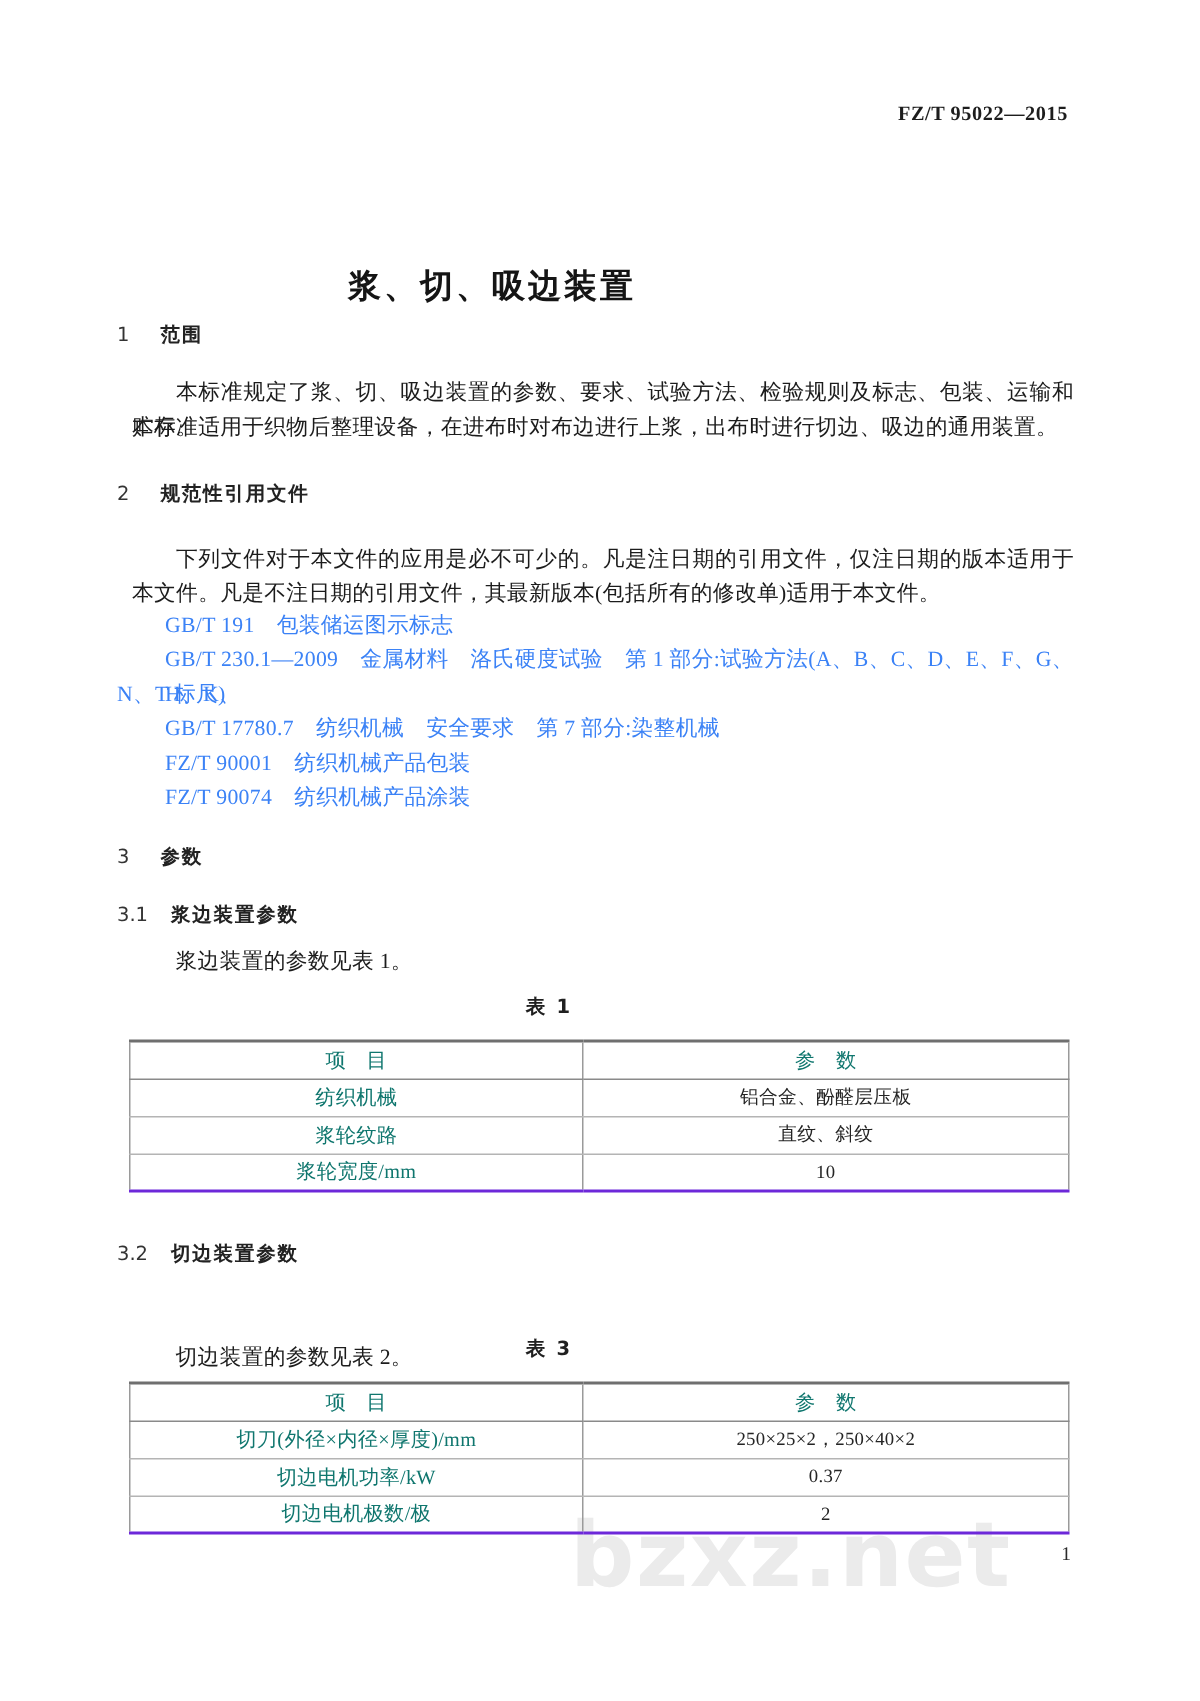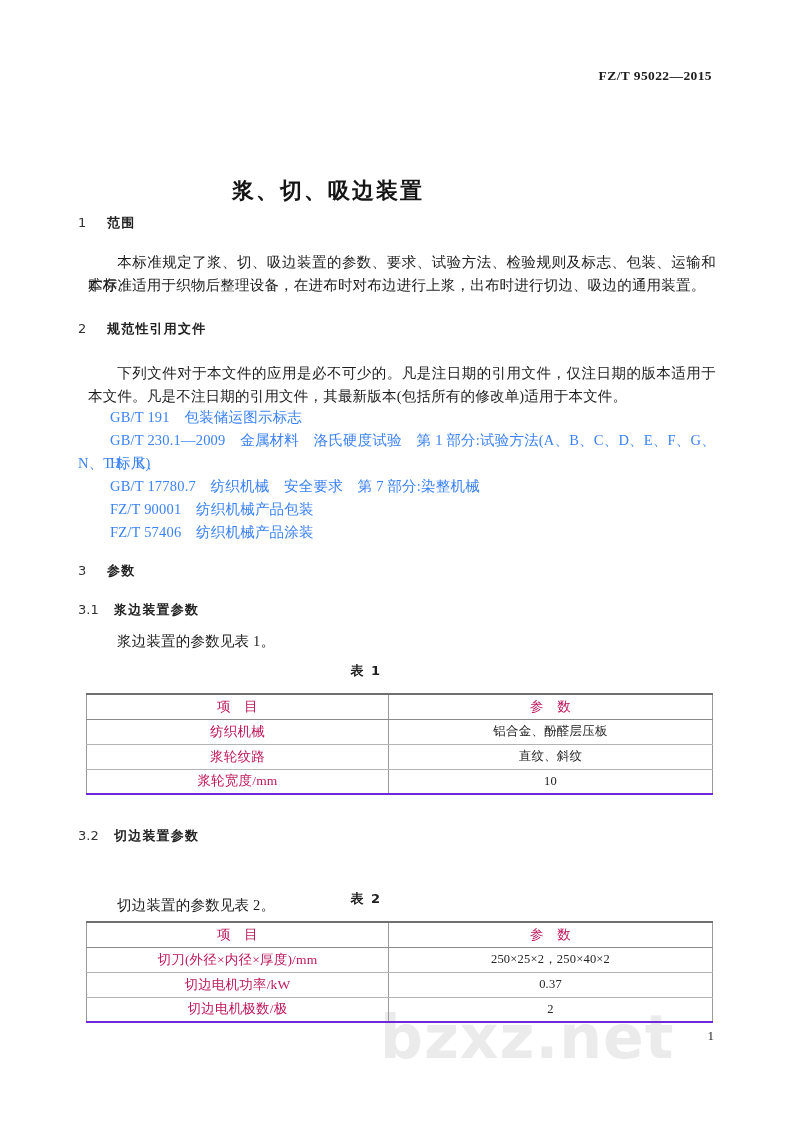--- a/index.html
+++ b/index.html
@@ -136,21 +136,21 @@
     table-layout: fixed;
   }
   .std-table col.c1 { width: 302px; }
   .std-table col.c2 { width: 324px; }
 
   .std-table td {
     height: 25px;
     text-align: center;
     vertical-align: middle;
     font-size: 13.5px;
-    color: #be185d;
+    color: #0f766e;
     border-left: 1.6px solid #9a9a9a;
     border-right: 1.6px solid #9a9a9a;
     border-top: 1px solid #b4b4b4;
     border-bottom: 1px solid #b4b4b4;
     padding: 2px 4px;
     letter-spacing: 0.2px;
   }
   .std-table tr.head td {
     border-top: 2px solid #6f6f6f;
     border-bottom: 1.8px solid #8a8a8a;
@@ -199,21 +199,21 @@
 
     <div class="para" style="top:362px;">
       <span class="indent"></span><span>下列文件对于本文件的应用是必不可少的。凡是注日期的引用文件，仅注日期的版本适用于本文件。凡是不注日期的引用文件，其最新版本(包括所有的修改单)适用于本文件。</span>
     </div>
 
     <div class="ref-line" style="top:406px;">GB/T 191　包装储运图示标志</div>
     <div class="ref-line" style="top:429px;">GB/T 230.1—2009　金属材料　洛氏硬度试验　第 1 部分:试验方法(A、B、C、D、E、F、G、H、K、</div>
     <div class="ref-line hang" style="top:452px;">N、T 标尺)</div>
     <div class="ref-line" style="top:475px;">GB/T 17780.7　纺织机械　安全要求　第 7 部分:染整机械</div>
     <div class="ref-line" style="top:498px;">FZ/T 90001　纺织机械产品包装</div>
-    <div class="ref-line" style="top:521px;">FZ/T 57406　纺织机械产品涂装</div>
+    <div class="ref-line" style="top:521px;">FZ/T 90074　纺织机械产品涂装</div>
 
     <div class="clause lvl1" style="top:562px;">
       <span class="num">3</span><span class="txt">参数</span>
     </div>
 
     <div class="clause lvl2" style="top:601px;">
       <span class="num">3.1</span><span class="txt">浆边装置参数</span>
     </div>
 
     <div class="para" style="top:630px;">
@@ -248,21 +248,21 @@
     </table>
 
     <div class="clause lvl2" style="top:827px;">
       <span class="num">3.2</span><span class="txt">切边装置参数</span>
     </div>
 
     <div class="para" style="top:858px;margin-top:36px;">
       <span class="indent"></span><span>切边装置的参数见表 2。</span>
     </div>
 
-    <div class="tbl-caption" style="top:890px;">表 2</div>
+    <div class="tbl-caption" style="top:890px;">表 3</div>
 
     <table class="std-table" style="top:921px;">
       <colgroup>
           <col class="c1">
           <col class="c2">
         </colgroup>
       <tbody>
         <tr class="head">
           <td>项　目</td>
           <td>参　数</td>

